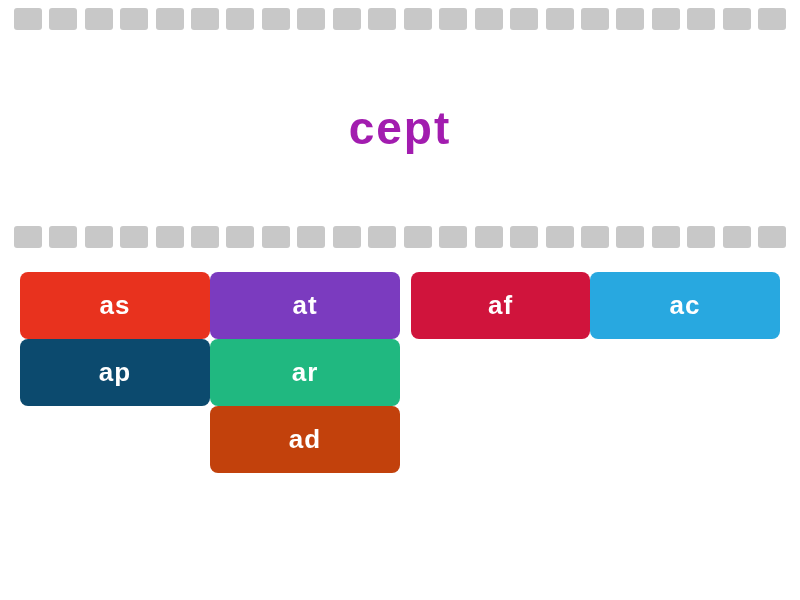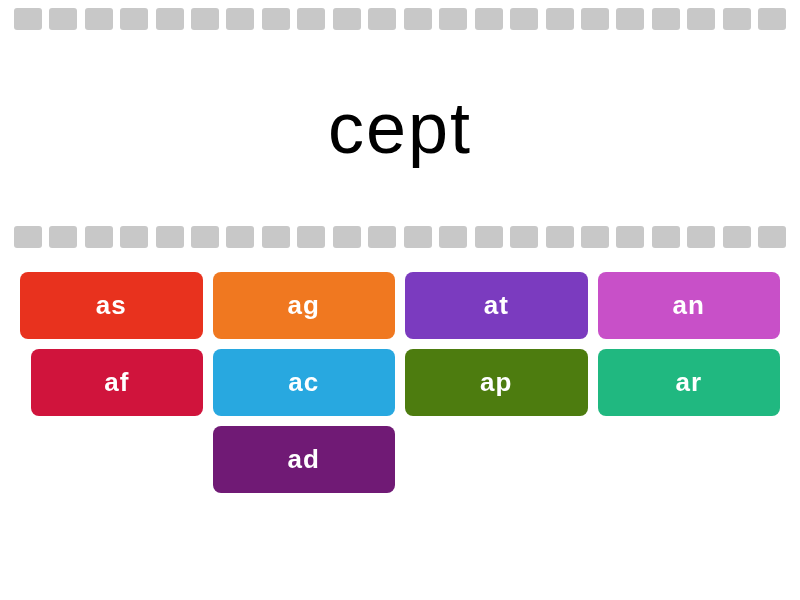--- a/index.html
+++ b/index.html
@@ -31,42 +31,41 @@
 
     
     .word-display {
       display: flex;
       justify-content: center;
       align-items: center;
       height: 180px;
     }
 
     .word-text {
-      font-size: 72px;
-      font-weight: 400;
-      color: #000000;
+      font-size: 46px;
+      font-weight: 700;
+      color: #a21caf;
       letter-spacing: 2px;
     }
 
     
     .perforations-mid {
       display: flex;
       align-items: center;
       justify-content: space-around;
       padding: 8px 10px;
       background: #ffffff;
     }
 
     
     .buttons-area {
       padding: 12px 20px;
       display: grid;
       grid-template-columns: repeat(4, 1fr);
       grid-template-rows: auto auto auto;
-      gap: 10px;
       margin-top: 4px;
     }
 
     .btn {
       border: none;
       border-radius: 8px;
       color: #ffffff;
       font-size: 26px;
       font-weight: bold;
       padding: 18px 10px;
@@ -74,23 +73,23 @@
       text-align: center;
       letter-spacing: 1px;
     }
 
     .btn-red    { background: #e8321e; }
     .btn-orange { background: #f07820; }
     .btn-purple { background: #7b3bbf; }
     .btn-violet { background: #c850c8; }
     .btn-crimson{ background: #d0143c; margin-left: 11px; }
     .btn-cyan   { background: #28a8e0; text-align: center; }
-    .btn-blue   { background: #4d7c0f; }
+    .btn-blue   { background: #0c4a6e; }
     .btn-teal   { background: #20b880; }
-    .btn-ltblue { background: #701a75; }
+    .btn-ltblue { background: #c2410c; }
     .btn-green  { background: #20a858; }
 
     
     .btn-ad { grid-column: 2; }
     .btn-al { grid-column: 3; }
   </style>
 </head>
 <body>
 
 <div class="perforations-top">
@@ -142,21 +141,19 @@
     <div class="perf"></div>
     <div class="perf"></div>
     <div class="perf"></div>
     <div class="perf"></div>
     <div class="perf"></div>
     <div class="perf"></div>
   </div>
 
 <div class="buttons-area">
   <button class="btn btn-red">as</button>
-  <button class="btn btn-orange">ag</button>
   <button class="btn btn-purple">at</button>
-  <button class="btn btn-violet">an</button>
   <button class="btn btn-crimson">af</button>
   <button class="btn btn-cyan">ac</button>
   <button class="btn btn-blue">ap</button>
   <button class="btn btn-teal">ar</button>
   <button class="btn btn-ltblue btn-ad">ad</button>
 </div>
 
 </body></html>

